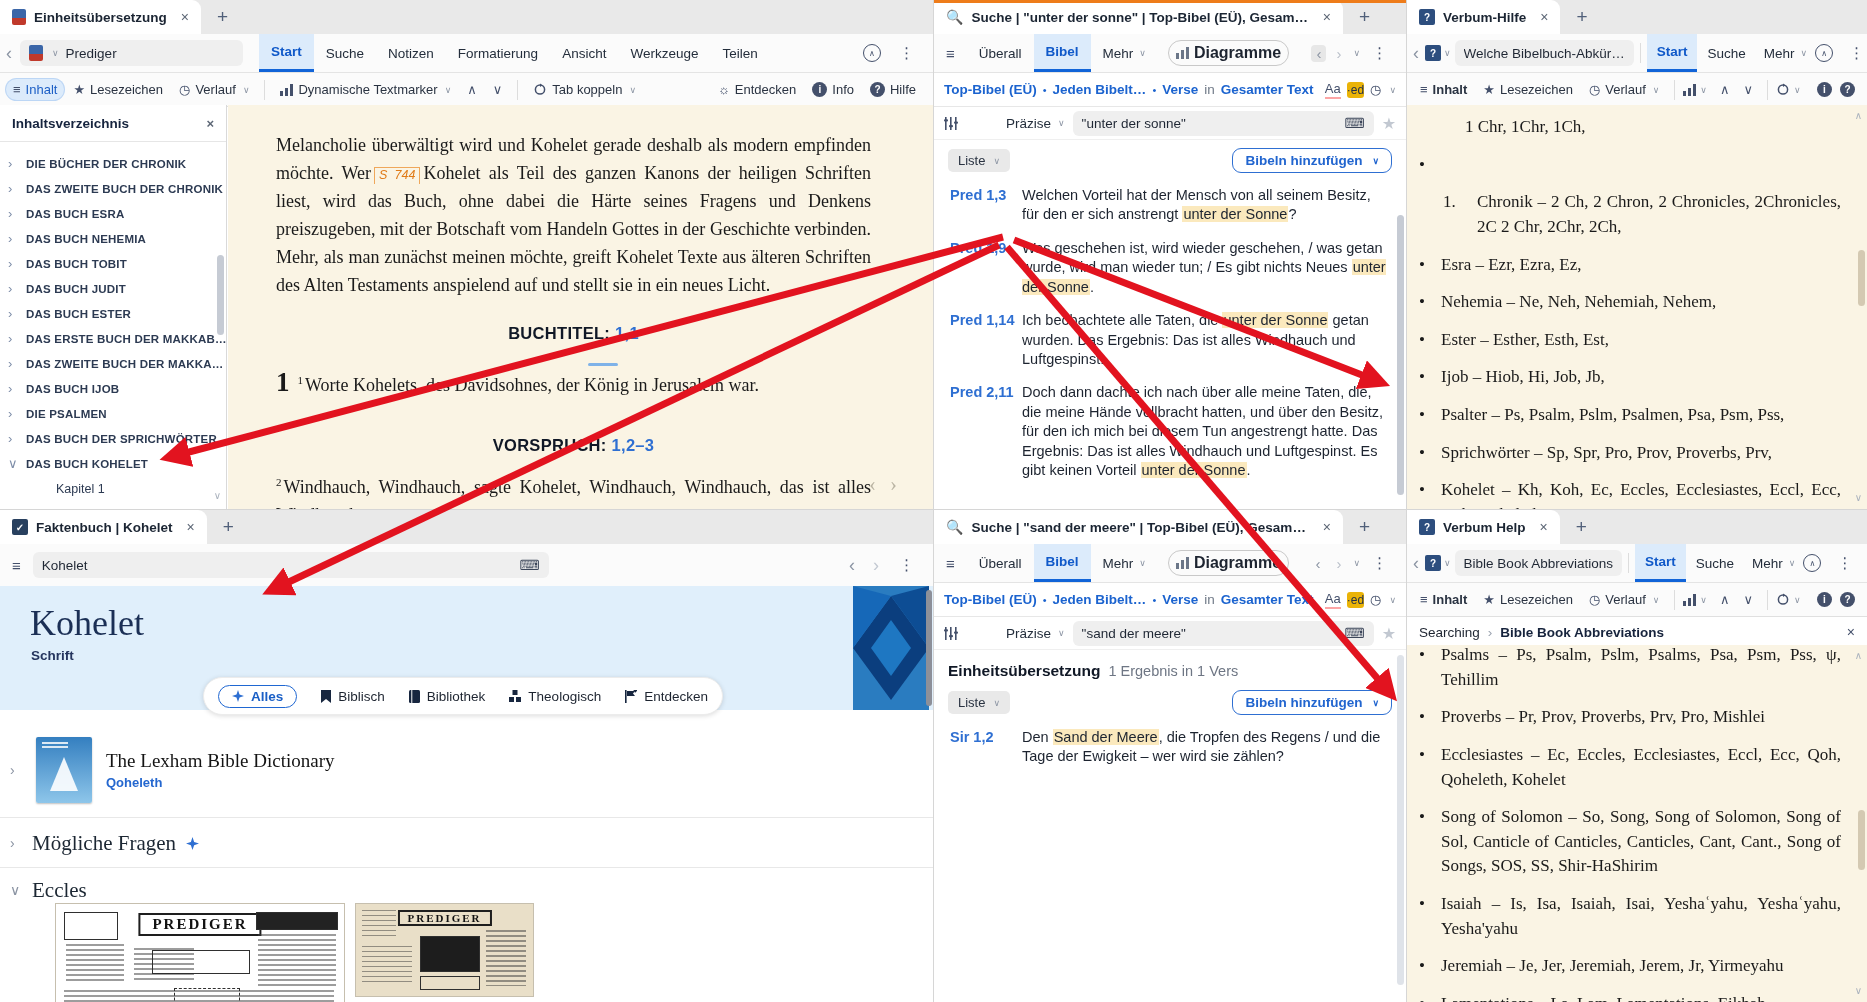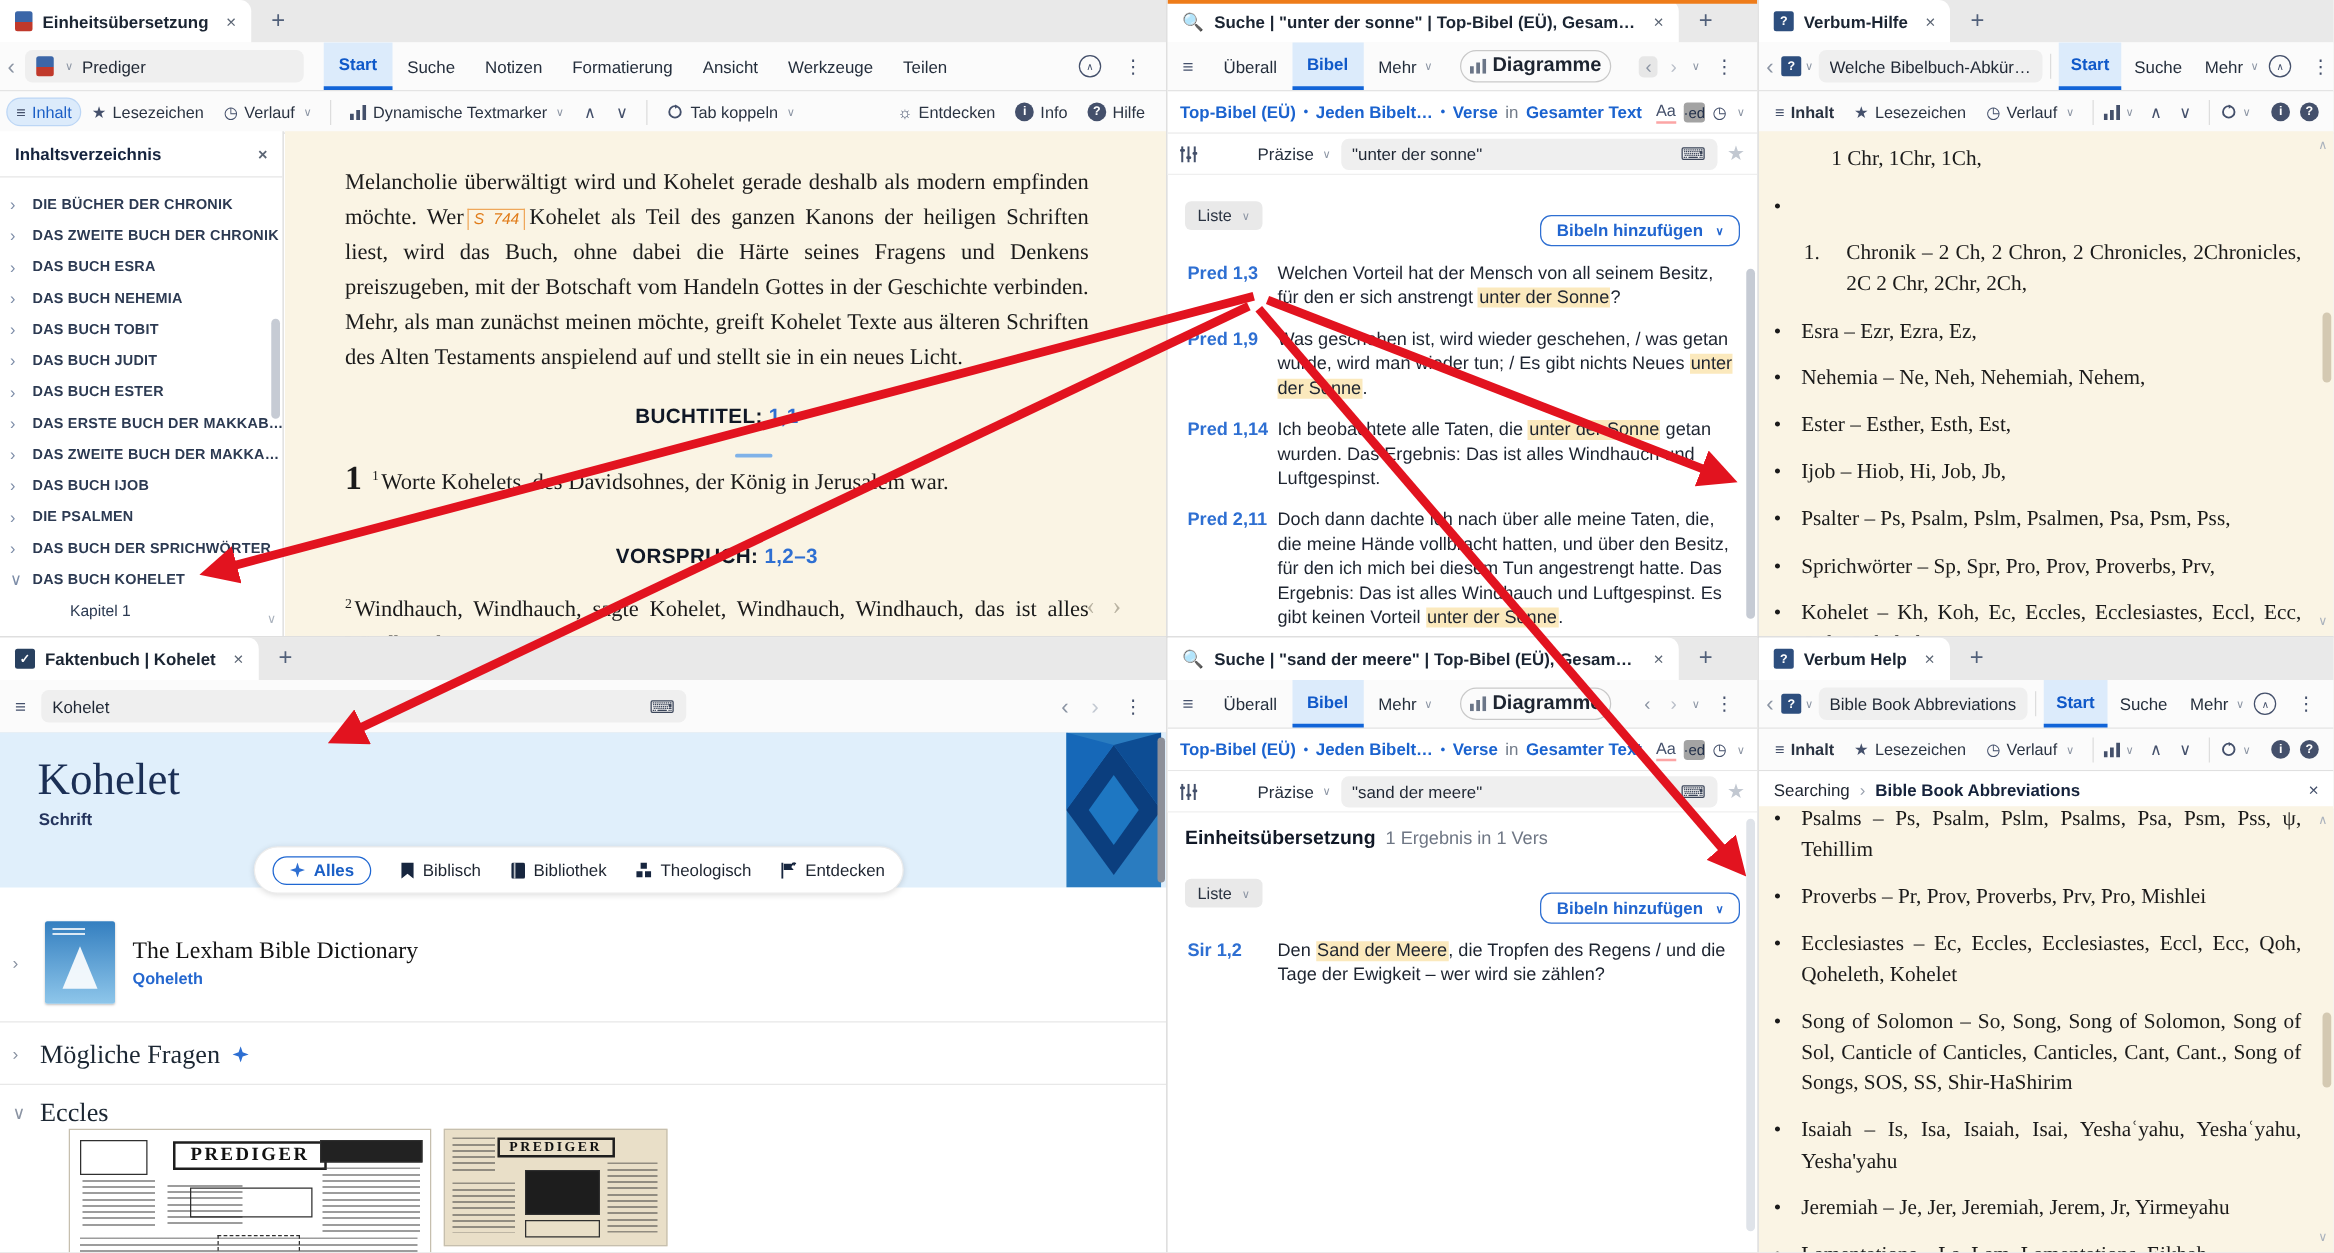--- a/index.html
+++ b/index.html
@@ -59,34 +59,34 @@
   .vs{font-size:11px;vertical-align:super;margin-right:2px;}
   .bluebar{position:absolute;left:360px;top:258px;width:30px;height:3px;background:#7fb2e8;border-radius:2px;}
   .pager{position:absolute;right:22px;bottom:12px;color:#b9b3a2;font-size:21px;letter-spacing:14px;}
   
   .scope-row{height:33px;display:flex;align-items:center;padding:0 10px;font-size:13.5px;
              border-bottom:1px solid #e7e7e7;background:#fff;gap:6px;white-space:nowrap;}
   .slink{color:#1b63cf;font-weight:700;}
   .sdot{color:#1b63cf;font-size:11px;}
   .sin{color:#707a88;}
   .aa{font-size:13px;color:#44506b;border-bottom:2px solid #fca5a5;padding-bottom:1px;}
-  .ed{background:#a3a3a3;border-radius:3px;padding:1px 0;font-size:12px;color:#22304a;}
+  .ed{background:#eab308;border-radius:3px;padding:1px 0;font-size:12px;color:#22304a;}
   .query-row{height:32px;display:flex;align-items:center;gap:8px;padding:0 10px;background:#fff;border-bottom:1px solid #efefef;}
   .qmode{display:flex;align-items:center;gap:5px;font-size:13.5px;color:#242e3c;margin-left:40px;}
   .qinput{flex:1;background:#efefef;border-radius:6px;height:25px;display:flex;align-items:center;
           padding:0 9px;font-size:13.5px;color:#1f2734;}
   .qinput .kb{margin-left:auto;color:#3c465a;font-size:14px;}
   .star{color:#c2c8d1;font-size:16px;}
   .res-head{padding:12px 14px 2px;font-size:15.5px;}
   .res-head b{color:#101826;}
   .res-head span{color:#6e7684;font-size:14.5px;margin-left:8px;font-weight:400;}
   .res-controls{display:flex;justify-content:space-between;align-items:center;padding:8px 14px 6px;}
   .liste-btn{background:#e9e9e9;border-radius:5px;padding:4px 10px;font-size:13px;display:flex;gap:6px;align-items:center;color:#2a3342;}
   .add-btn{border:1.5px solid #2e6fd2;color:#2165cf;border-radius:9px;padding:4px 12px;font-size:13.5px;
-           font-weight:700;display:flex;gap:8px;align-items:center;background:#fff;margin-top:24px;}
+           font-weight:700;display:flex;gap:8px;align-items:center;background:#fff;}
   .result{display:flex;padding:7px 18px 7px 16px;font-size:14.5px;line-height:1.34;}
   .result .ref{width:72px;flex:none;color:#2e6fd2;font-weight:600;}
   .result .txt{flex:1;color:#1d2430;}
   mark{background:#fbe9bd;color:inherit;padding:0 1px;}
   
   .helpcontent{background:#faf4e4;font-family:"Liberation Serif","DejaVu Serif",serif;font-size:17px;
                line-height:1.45;color:#1a1a1a;padding:10px 26px 0 12px;}
   .hentry{display:flex;gap:12px;margin-bottom:13px;text-align:justify;}
   .hentry .b{width:10px;flex:none;}
   .hentry.indent{padding-left:46px;}

